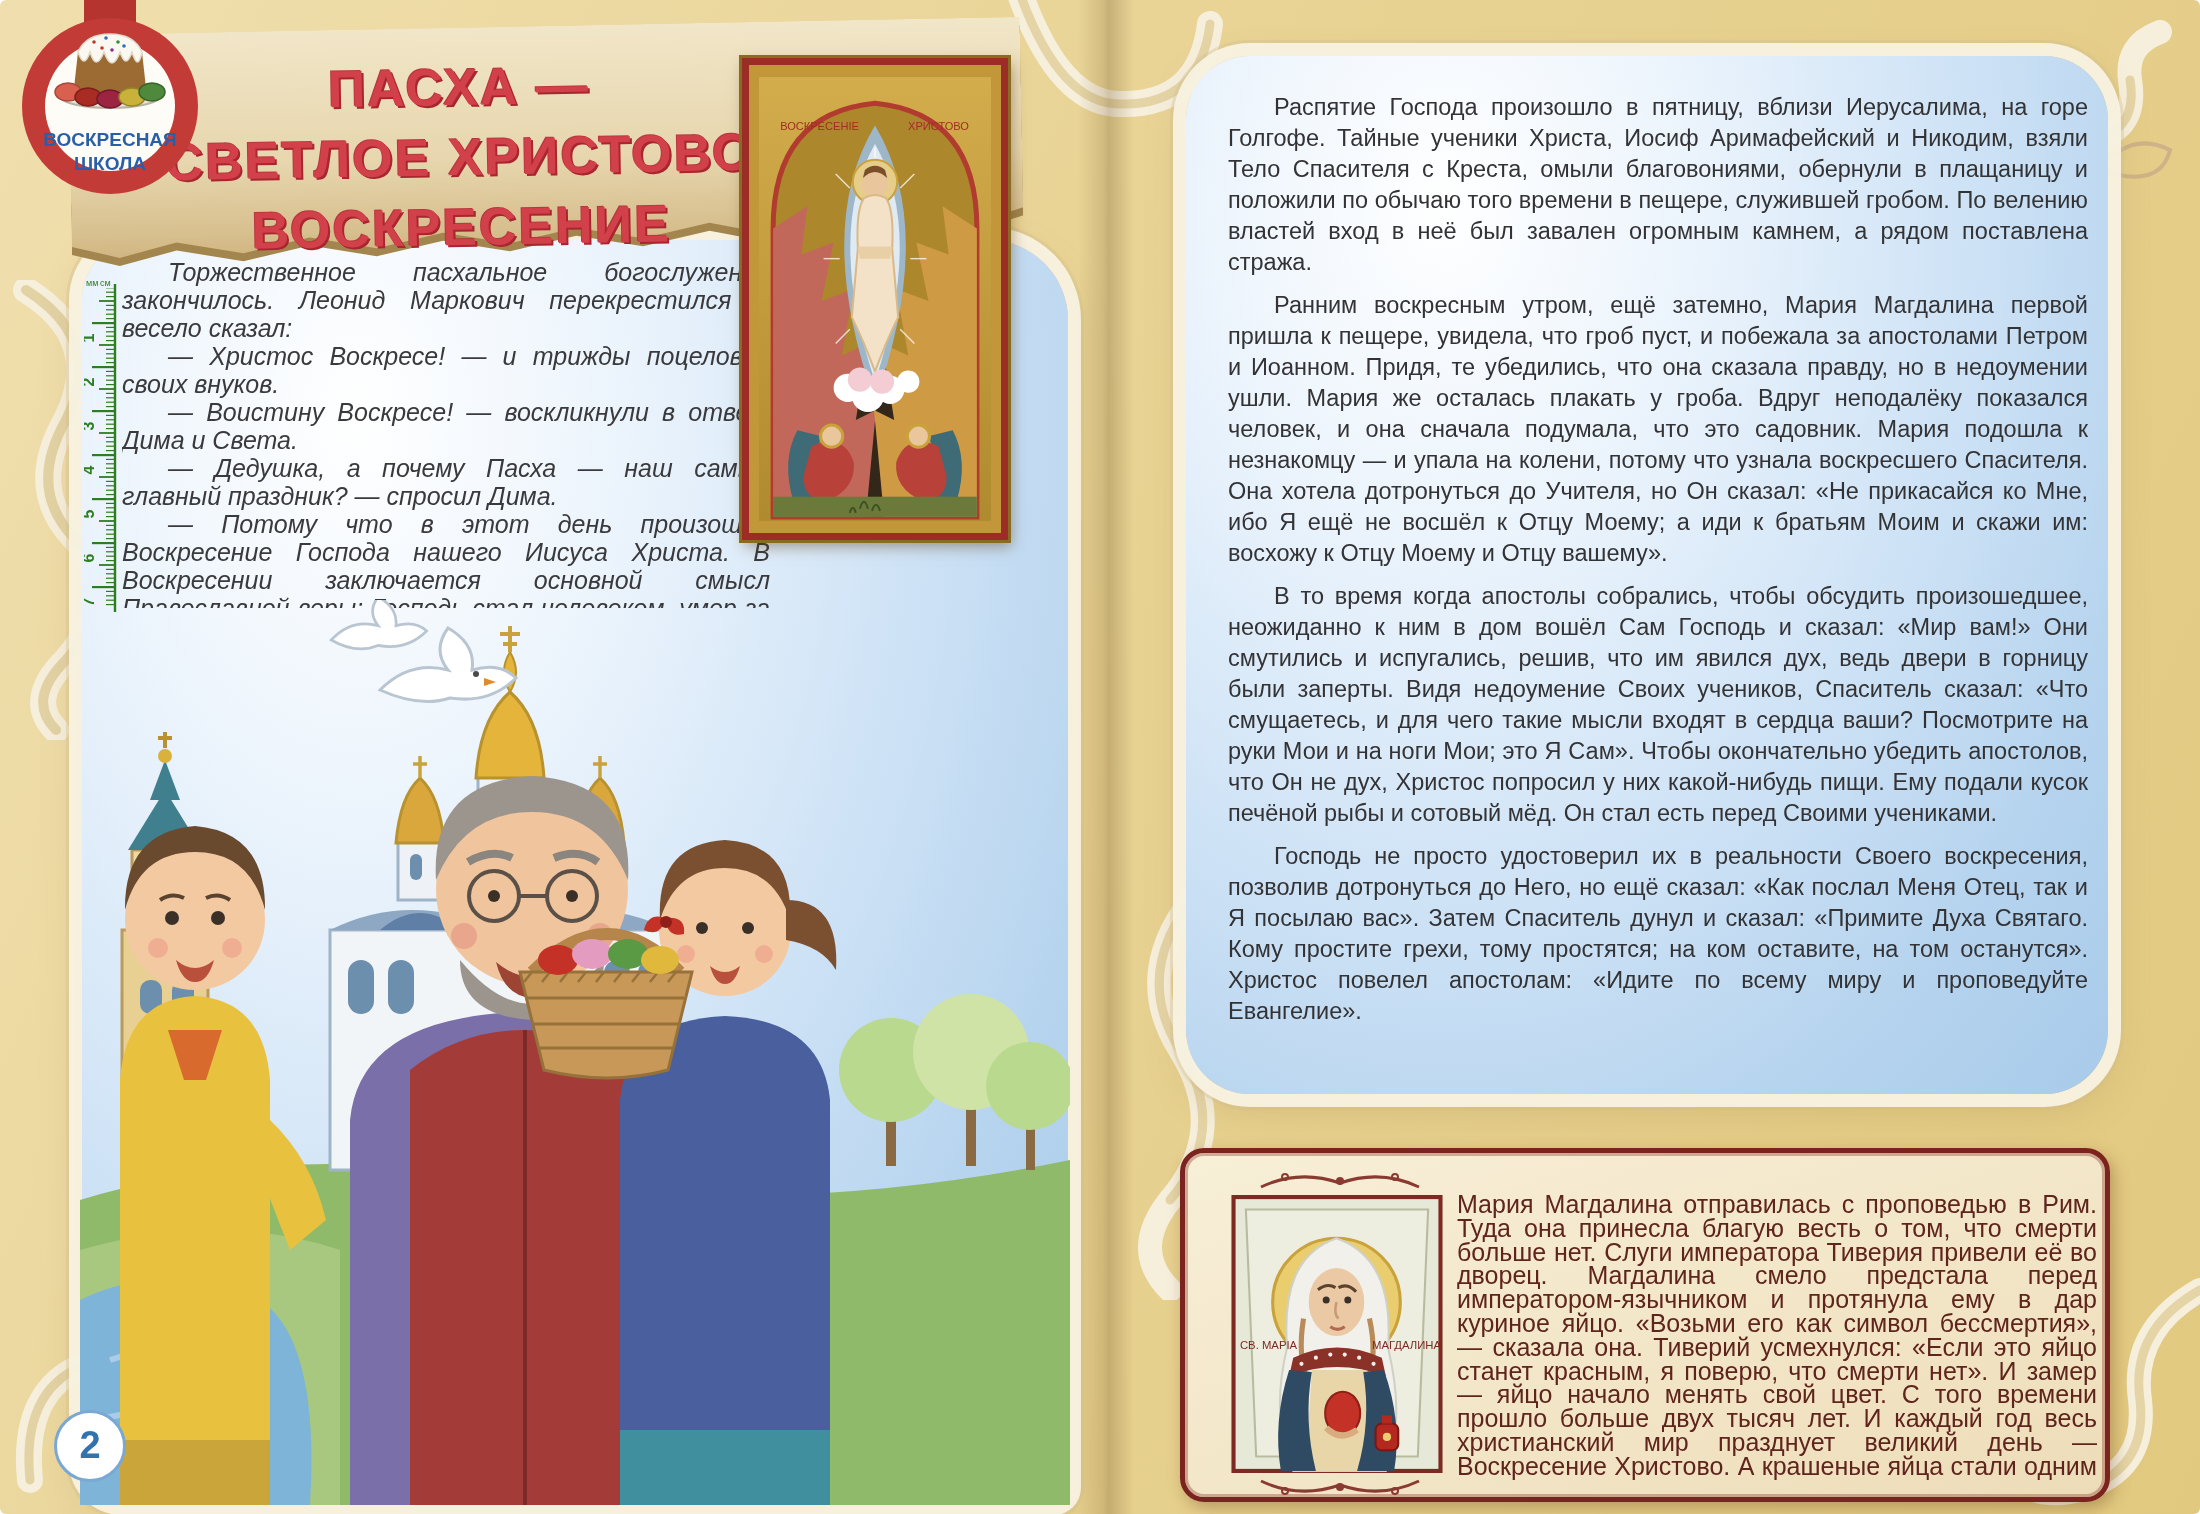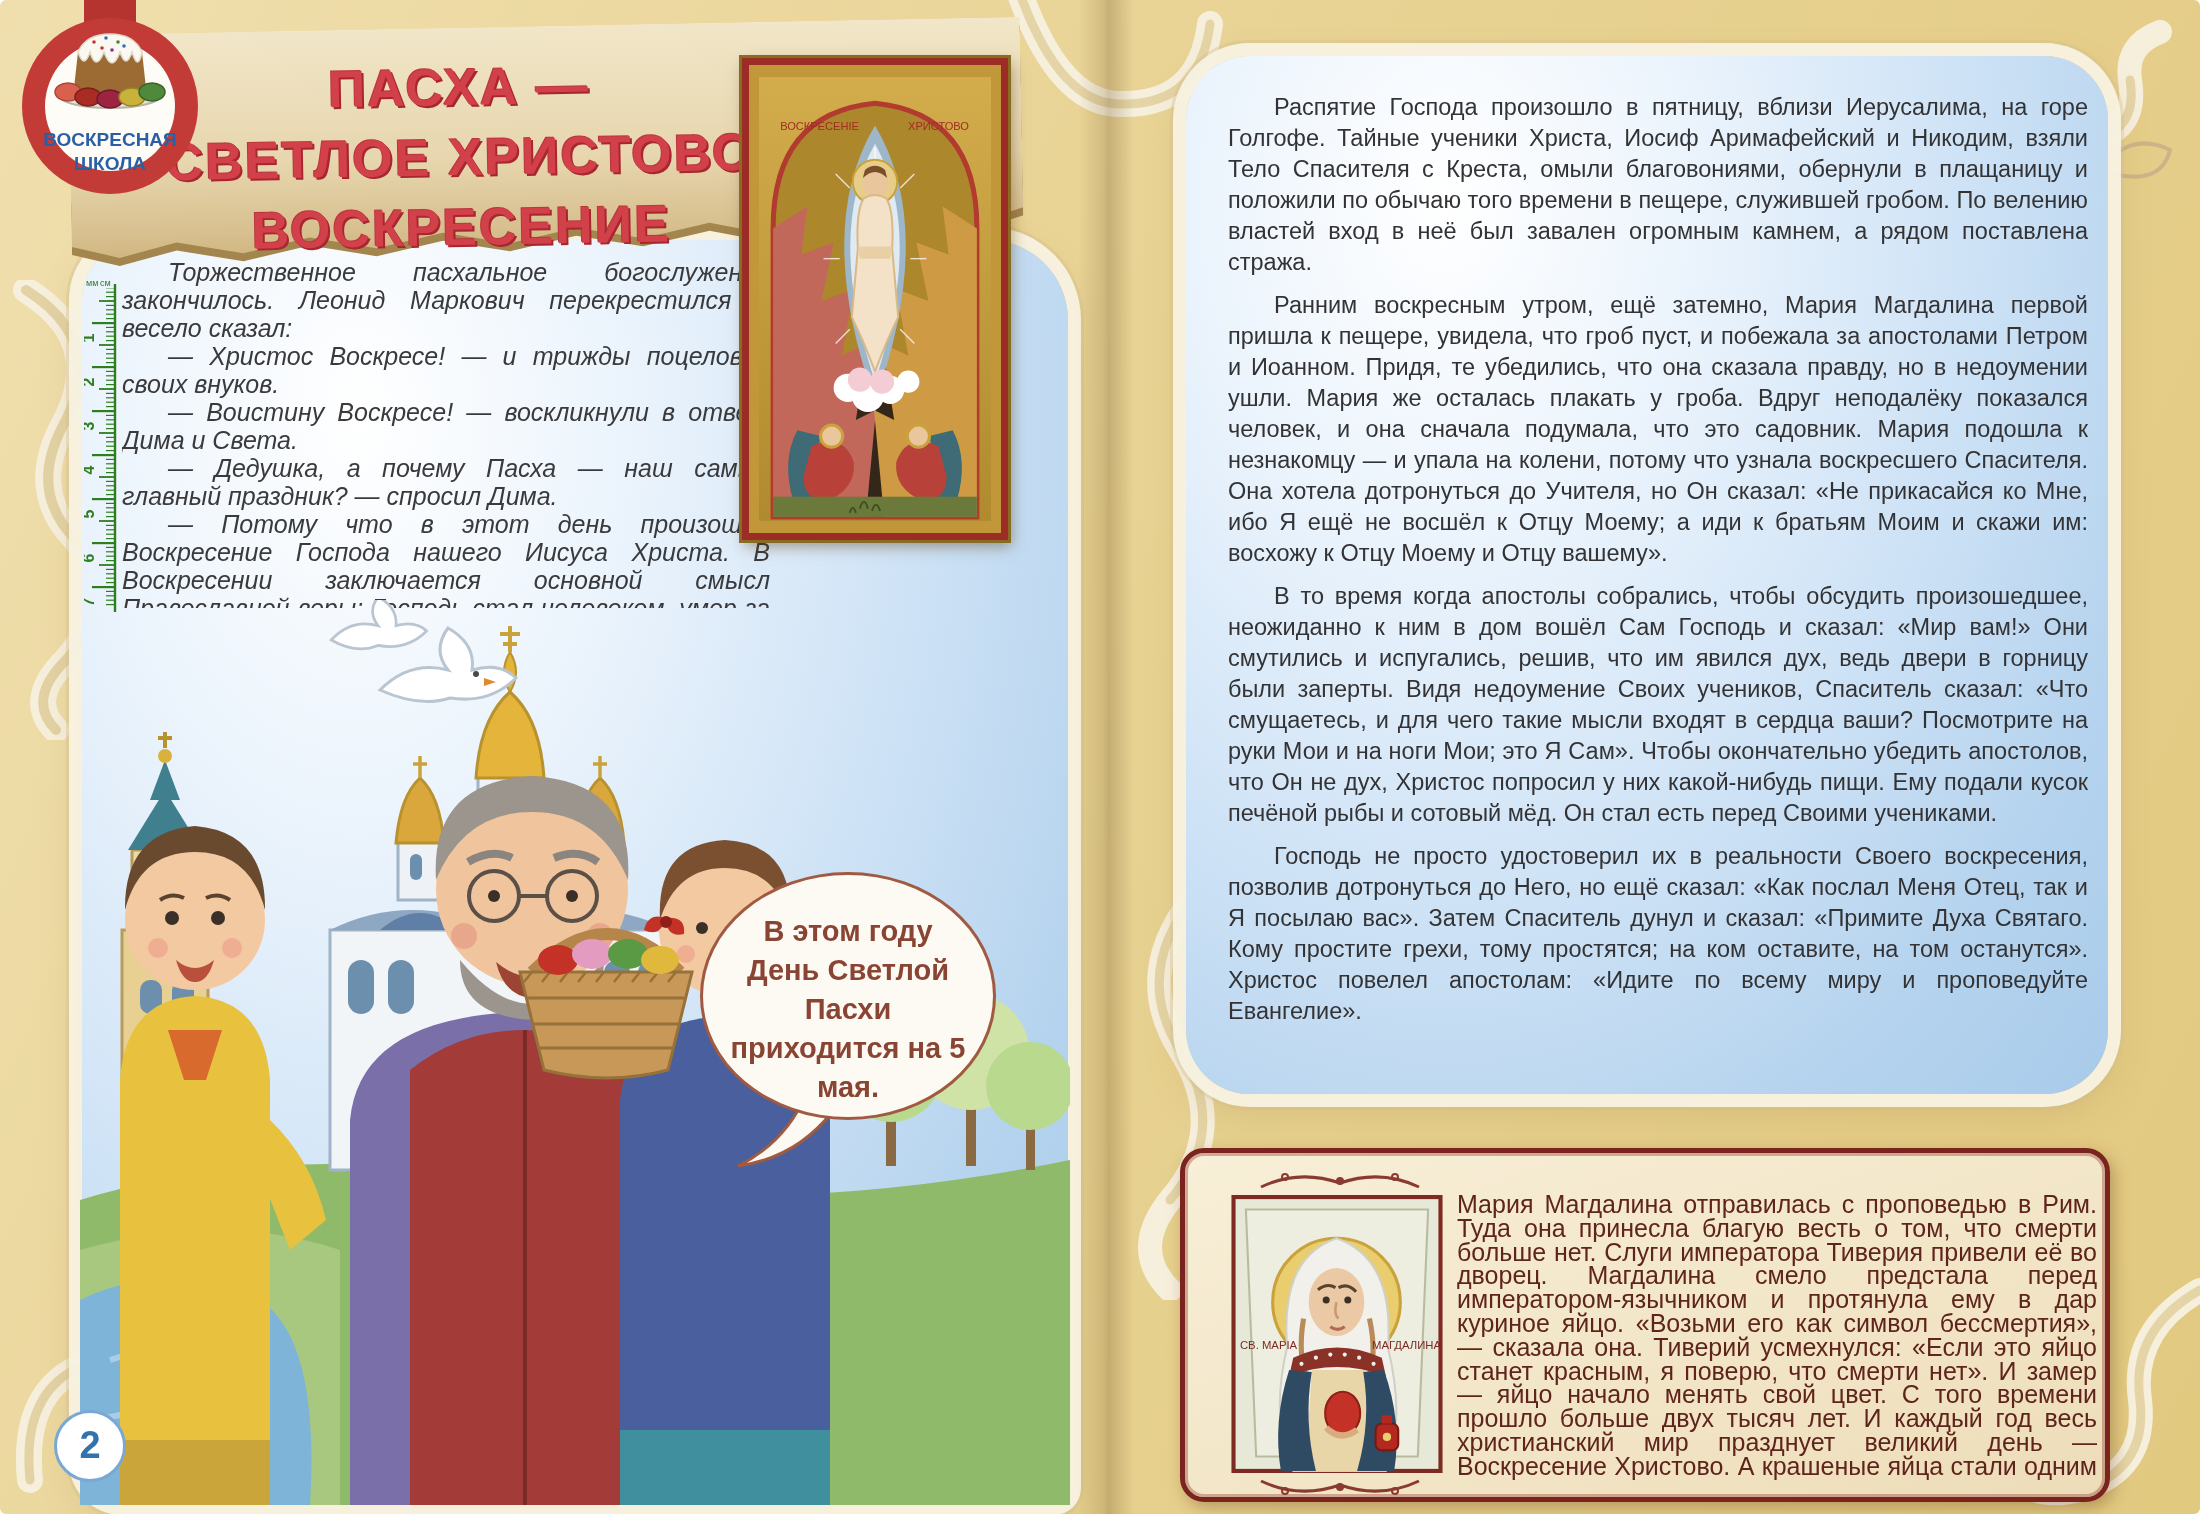--- a/index.html
+++ b/index.html
@@ -359,27 +359,20 @@
       <path d="M452,372 l-8,10 M470,372 l-8,10 M488,372 l-8,10 M506,372 l-8,10 M524,372 l-8,10 M542,372 l-8,10 M560,372 l-8,10 M578,372 l-8,10 M596,372 l-8,10" stroke="#96713a" stroke-width="2.5"></path>
       <ellipse cx="478" cy="360" rx="20" ry="15" fill="#c43127"></ellipse>
       <ellipse cx="512" cy="354" rx="20" ry="15" fill="#e39bc0"></ellipse>
       <ellipse cx="548" cy="354" rx="20" ry="15" fill="#5a9a44"></ellipse>
       <ellipse cx="580" cy="360" rx="19" ry="14" fill="#e0b93c"></ellipse>
       <path d="M586,318 q-18,-6 -22,12 q16,8 22,-12 Z M586,318 q20,-2 18,16 q-18,4 -18,-16 Z" fill="#c43127"></path>
       <circle cx="586" cy="322" r="6" fill="#8f1f18"></circle>
     </g>
   </svg>
 
-  <div class="bubble">
-    <svg width="120" height="80" viewBox="0 0 120 80">
-      <path d="M70,2 Q50,50 2,74 Q60,66 96,20 Z" fill="#fdfaf3" stroke="#a05a42" stroke-width="3"></path>
-    </svg>
-    <div class="oval"></div>
-    <div class="txt">В этом году День Светлой Пасхи приходится на 5 мая.</div>
-  </div>
 
   <div class="pnum">2</div>
 
   <div class="rtext">
     <p>Распятие Господа произошло в пятницу, вблизи Иерусалима, на горе Голгофе. Тайные ученики Христа, Иосиф Аримафейский и Никодим, взяли Тело Спасителя с Креста, омыли благовониями, обернули в плащаницу и положили по обычаю того времени в пещере, служившей гробом. По велению властей вход в неё был завален огромным камнем, а рядом поставлена стража.</p>
     <p>Ранним воскресным утром, ещё затемно, Мария Магдалина первой пришла к пещере, увидела, что гроб пуст, и побежала за апостолами Петром и Иоанном. Придя, те убедились, что она сказала правду, но в недоумении ушли. Мария же осталась плакать у гроба. Вдруг неподалёку показался человек, и она сначала подумала, что это садовник. Мария подошла к незнакомцу — и упала на колени, потому что узнала воскресшего Спасителя. Она хотела дотронуться до Учителя, но Он сказал: «Не прикасайся ко Мне, ибо Я ещё не восшёл к Отцу Моему; а иди к братьям Моим и скажи им: восхожу к Отцу Моему и Отцу вашему».</p>
     <p>В то время когда апостолы собрались, чтобы обсудить произошедшее, неожиданно к ним в дом вошёл Сам Господь и сказал: «Мир вам!» Они смутились и испугались, решив, что им явился дух, ведь двери в горницу были заперты. Видя недоумение Своих учеников, Спаситель сказал: «Что смущаетесь, и для чего такие мысли входят в сердца ваши? Посмотрите на руки Мои и на ноги Мои; это Я Сам». Чтобы окончательно убедить апостолов, что Он не дух, Христос попросил у них какой-нибудь пищи. Ему подали кусок печёной рыбы и сотовый мёд. Он стал есть перед Своими учениками.</p>
     <p>Господь не просто удостоверил их в реальности Своего воскресения, позволив дотронуться до Него, но ещё сказал: «Как послал Меня Отец, так и Я посылаю вас». Затем Спаситель дунул и сказал: «Примите Духа Святаго. Кому простите грехи, тому простятся; на ком оставите, на том останутся». Христос повелел апостолам: «Идите по всему миру и проповедуйте Евангелие».</p>
   </div>
 

